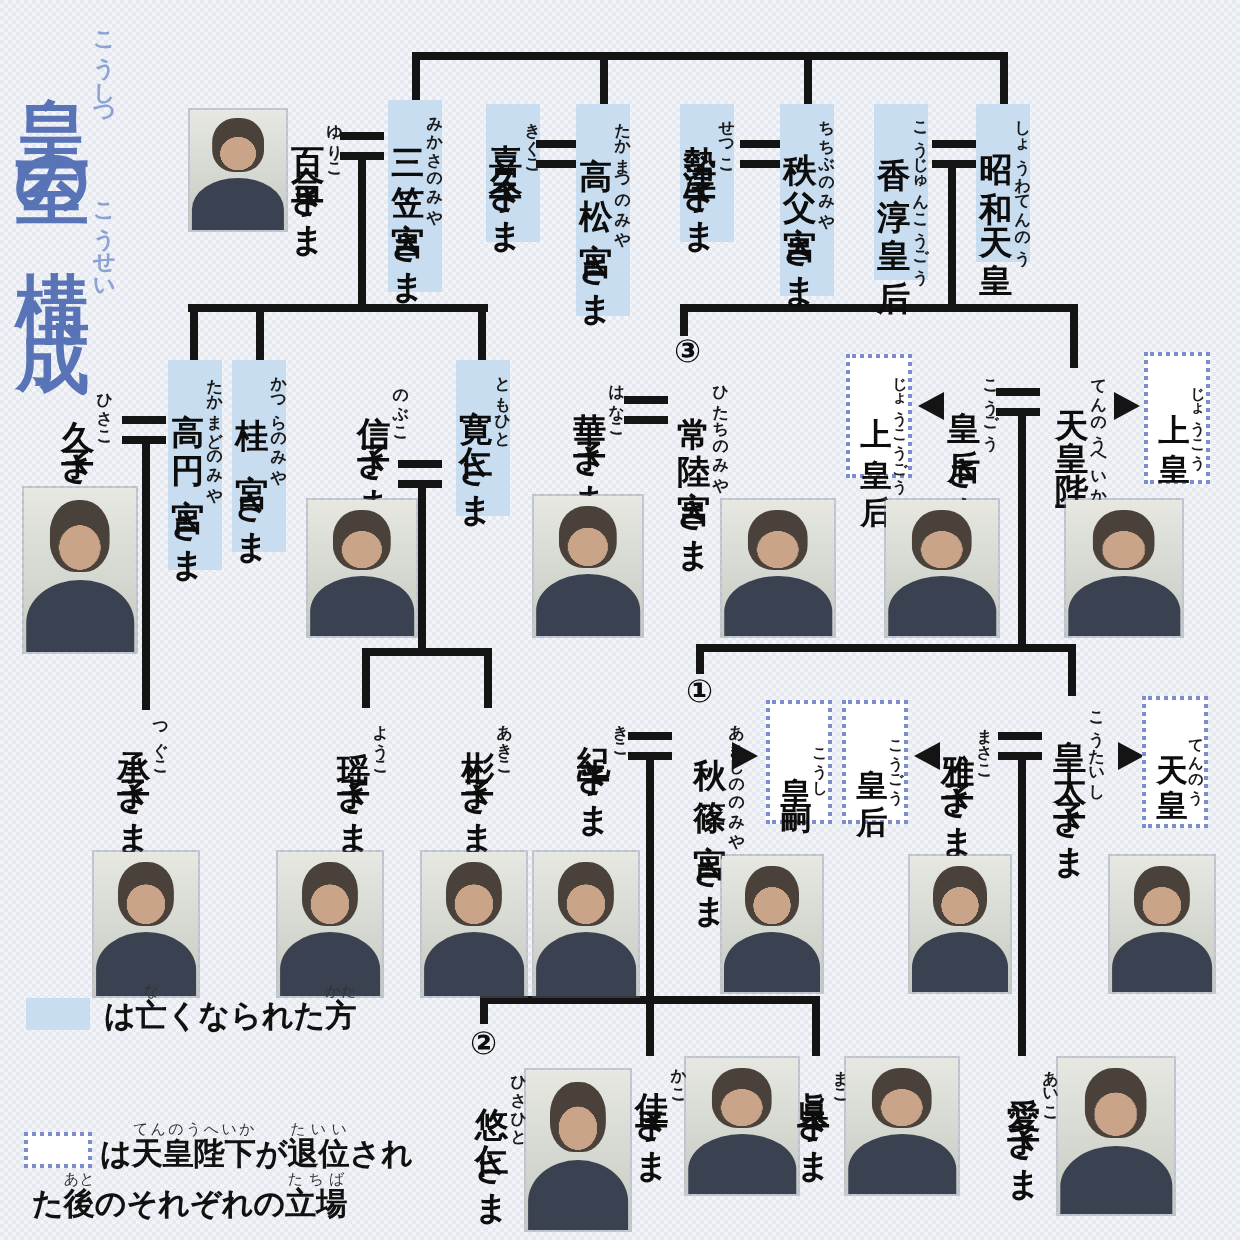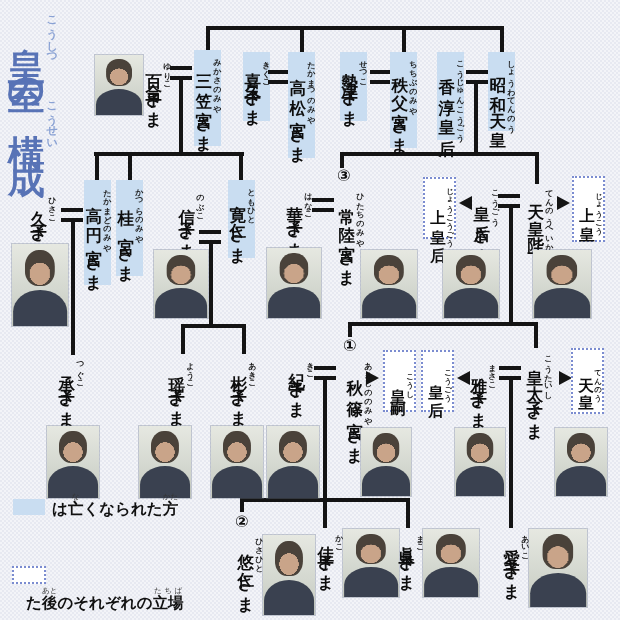--- a/index.html
+++ b/index.html
@@ -177,15 +177,16 @@
   <div class="vlabel" style="left:317px;top:528px"><ruby>佳子<rt>かこ</rt></ruby>さま</div>
   <div class="photo" style="left:343px;top:529px;width:56px;height:68px"></div>
   <div class="vlabel" style="left:398px;top:528px"><ruby>眞子<rt>まこ</rt></ruby>さま</div>
   <div class="photo" style="left:423px;top:529px;width:56px;height:68px"></div>
   <div class="vlabel" style="left:503px;top:528px"><ruby>愛子<rt>あいこ</rt></ruby>さま</div>
   <div class="photo" style="left:529px;top:529px;width:58px;height:78px"></div>
 
   <div class="legend-swatch" style="left:13px;top:499px;width:32px;height:16px"></div>
   <div class="hline" style="left:52px;top:493px">は<ruby>亡<rt>な</rt></ruby>くなられた<ruby>方<rt>かた</rt></ruby></div>
   <div class="legend-box" style="left:12px;top:566px;width:34px;height:18px"></div>
-  <div class="hline" style="left:26px;top:587px">た<ruby>後<rt>あと</rt></ruby>のそれぞれの<ruby>立場<rt>たちば</rt></ruby></div>
+  <div class="hline" style="left:50px;top:562px">は<ruby>天皇陛下<rt>てんのうへいか</rt></ruby>が<ruby>退位<rt>たいい</rt></ruby>され</div>
+  <div class="hline" style="left:16px;top:587px">た<ruby>後<rt>あと</rt></ruby>のそれぞれの<ruby>立場<rt>たちば</rt></ruby></div>
 
 </div>
 
 </body></html>

